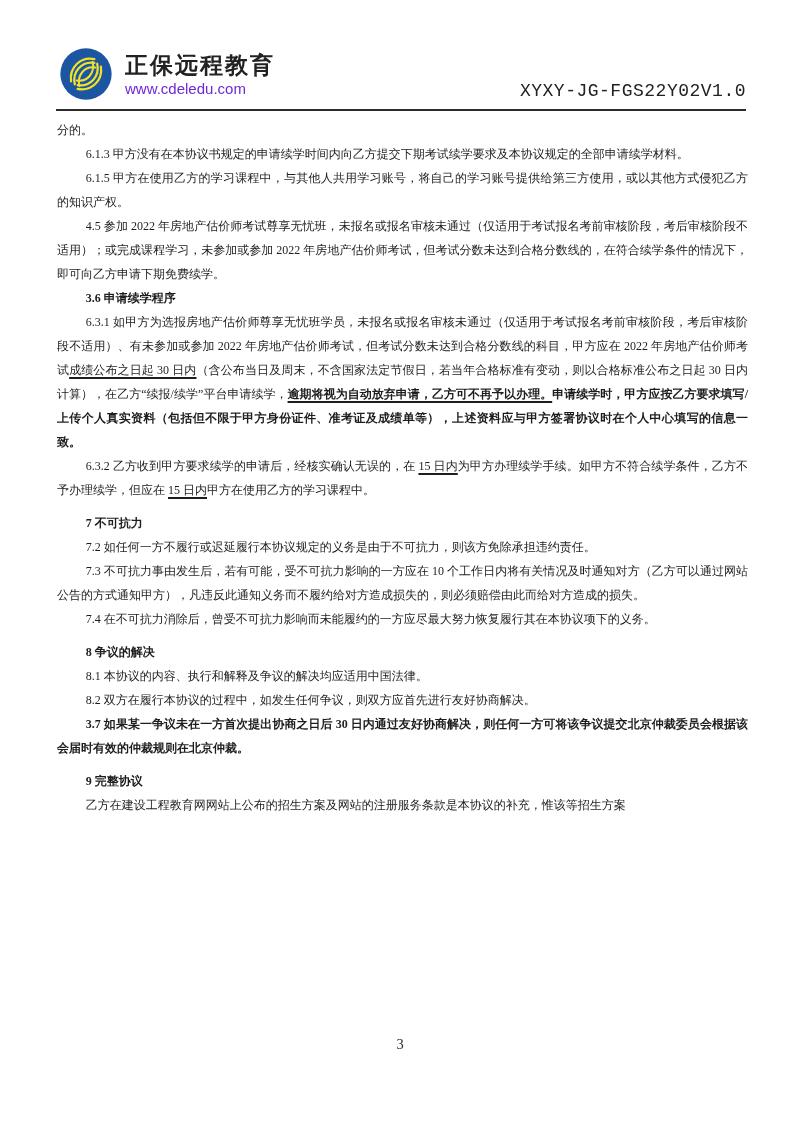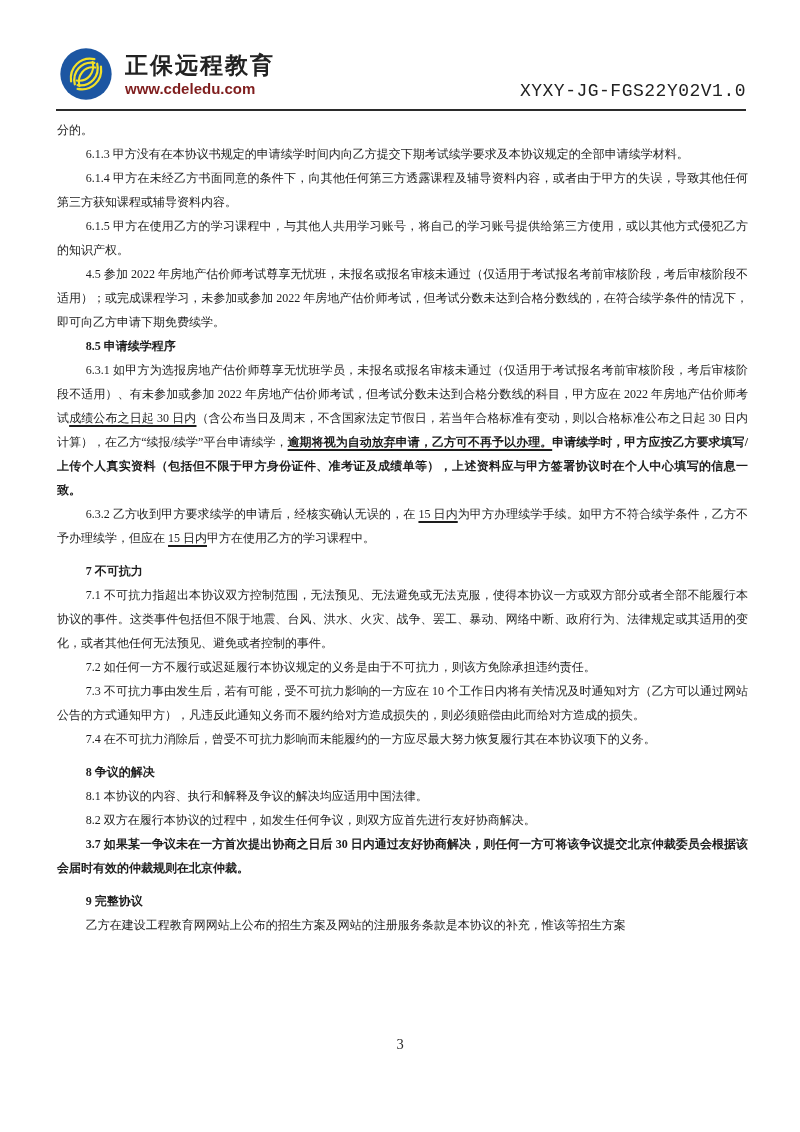--- a/index.html
+++ b/index.html
@@ -20,21 +20,21 @@
   }
   .brand{display:flex;align-items:center;gap:11px;}
   .logo{width:56px;height:56px;flex:0 0 auto;}
   .brand-text{display:flex;flex-direction:column;justify-content:center;}
   .brand-name{
     font-family:"Liberation Sans","DejaVu Sans",sans-serif;
     font-size:23px;font-weight:bold;color:#222;letter-spacing:2px;line-height:28px;
   }
   .brand-site{
     font-family:"Liberation Sans","DejaVu Sans",sans-serif;
-    font-size:15px;font-weight:bold;color:#7f1d1d;line-height:19px;
+    font-size:15px;font-weight:normal;color:#6d28d9;line-height:19px;
   }
   .doc-code{
     font-family:"Liberation Mono","DejaVu Sans Mono",monospace;
     font-size:18px;color:#222;padding-bottom:1px;letter-spacing:0.5px;
   }
   .rule{height:2px;background:#2b2b2b;margin:7px 54px 0 56px;}
   
   .doc-body{
     margin:7px 52px 0 57px;
     font-size:12px;line-height:24px;
@@ -78,28 +78,26 @@
       </div>
     </div>
     <div class="doc-code">XYXY-JG-FGS22Y02V1.0</div>
   </header>
 
   <div class="rule"></div>
 
   <main class="doc-body" id="doc-body">
       <p class=""><span class="">分的。</span></p>
       <p class="indent"><span class="">6.1.3 甲方没有在本协议书规定的申请续学时间内向乙方提交下期考试续学要求及本协议规定的全部申请续学材料。</span></p>
-      <p class="indent"><span class="">6.1.4 甲方在未经乙方书面同意的条件下，向其他任何第三方透露课程及辅导资料内容，或者由于甲方的失误，导致其他任何第三方获知课程或辅导资料内容。</span></p>
       <p class="indent"><span class="">6.1.5 甲方在使用乙方的学习课程中，与其他人共用学习账号，将自己的学习账号提供给第三方使用，或以其他方式侵犯乙方的知识产权。</span></p>
       <p class="indent"><span class="">4.5 参加 2022 年房地产估价师考试尊享无忧班，未报名或报名审核未通过（仅适用于考试报名考前审核阶段，考后审核阶段不适用）；或完成课程学习，未参加或参加 2022 年房地产估价师考试，但考试分数未达到合格分数线的，在符合续学条件的情况下，即可向乙方申请下期免费续学。</span></p>
-      <p class="indent"><span class="b ">8.5 申请续学程序</span></p>
+      <p class="indent"><span class="b ">3.6 申请续学程序</span></p>
       <p class="indent"><span class="">6.3.1 如甲方为选报房地产估价师尊享无忧班学员，未报名或报名审核未通过（仅适用于考试报名考前审核阶段，考后审核阶段不适用）、有未参加或参加 2022 年房地产估价师考试，但考试分数未达到合格分数线的科目，甲方应在 2022 年房地产估价师考试</span><span class="u">成绩公布之日起 30 日内</span><span class="">（含公布当日及周末，不含国家法定节假日，若当年合格标准有变动，则以合格标准公布之日起 30 日内计算），在乙方“续报/续学”平台申请续学，</span><span class="b u">逾期将视为自动放弃申请，乙方可不再予以办理。</span><span class="b ">申请续学时，甲方应按乙方要求填写/上传个人真实资料（包括但不限于甲方身份证件、准考证及成绩单等），</span><span class="b ">上述资料应与甲方签署协议时在个人中心填写的信息一致。</span></p>
       <p class="indent"><span class="">6.3.2 乙方收到甲方要求续学的申请后，经核实确认无误的，在 </span><span class="u">15 日内</span><span class="">为甲方办理续学手续。如甲方不符合续学条件，乙方不予办理续学，但应在 </span><span class="u">15 日内</span><span class="">甲方在使用乙方的学习课程中。</span></p>
       <p class="indent space-before"><span class="b ">7 不可抗力</span></p>
-      <p class="indent"><span class="">7.1 不可抗力指超出本协议双方控制范围，无法预见、无法避免或无法克服，使得本协议一方或双方部分或者全部不能履行本协议的事件。这类事件包括但不限于地震、台风、洪水、火灾、战争、罢工、暴动、网络中断、政府行为、法律规定或其适用的变化，或者其他任何无法预见、避免或者控制的事件。</span></p>
       <p class="indent"><span class="">7.2 如任何一方不履行或迟延履行本协议规定的义务是由于不可抗力，则该方免除承担违约责任。</span></p>
       <p class="indent"><span class="">7.3 不可抗力事由发生后，若有可能，受不可抗力影响的一方应在 10 个工作日内将有关情况及时通知对方（乙方可以通过网站公告的方式通知甲方），凡违反此通知义务而不履约给对方造成损失的，则必须赔偿由此而给对方造成的损失。</span></p>
       <p class="indent"><span class="">7.4 在不可抗力消除后，曾受不可抗力影响而未能履约的一方应尽最大努力恢复履行其在本协议项下的义务。</span></p>
       <p class="indent space-before"><span class="b ">8 争议的解决</span></p>
       <p class="indent"><span class="">8.1 本协议的内容、执行和解释及争议的解决均应适用中国法律。</span></p>
       <p class="indent"><span class="">8.2 双方在履行本协议的过程中，如发生任何争议，则双方应首先进行友好协商解决。</span></p>
       <p class="indent"><span class="b ">3.7 如果某一争议未在一方首次提出协商之日后 30 日内通过友好协商解决，则任何一方可将该争议提交北京仲裁委员会根据该会届时有效的仲裁规则在北京仲裁。</span></p>
       <p class="indent space-before"><span class="b ">9 完整协议</span></p>
       <p class="indent"><span class="">乙方在建设工程教育网网站上公布的招生方案及网站的注册服务条款是本协议的补充，惟该等招生方案</span></p>
     </main>

